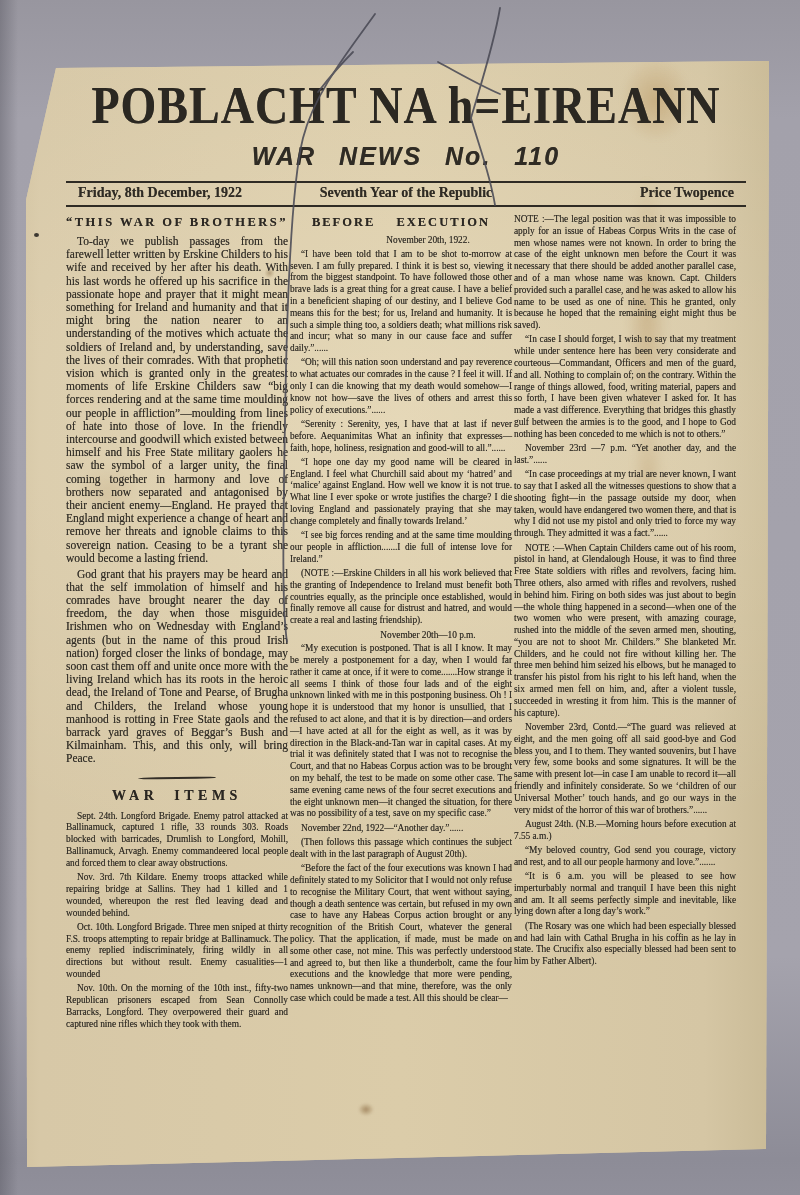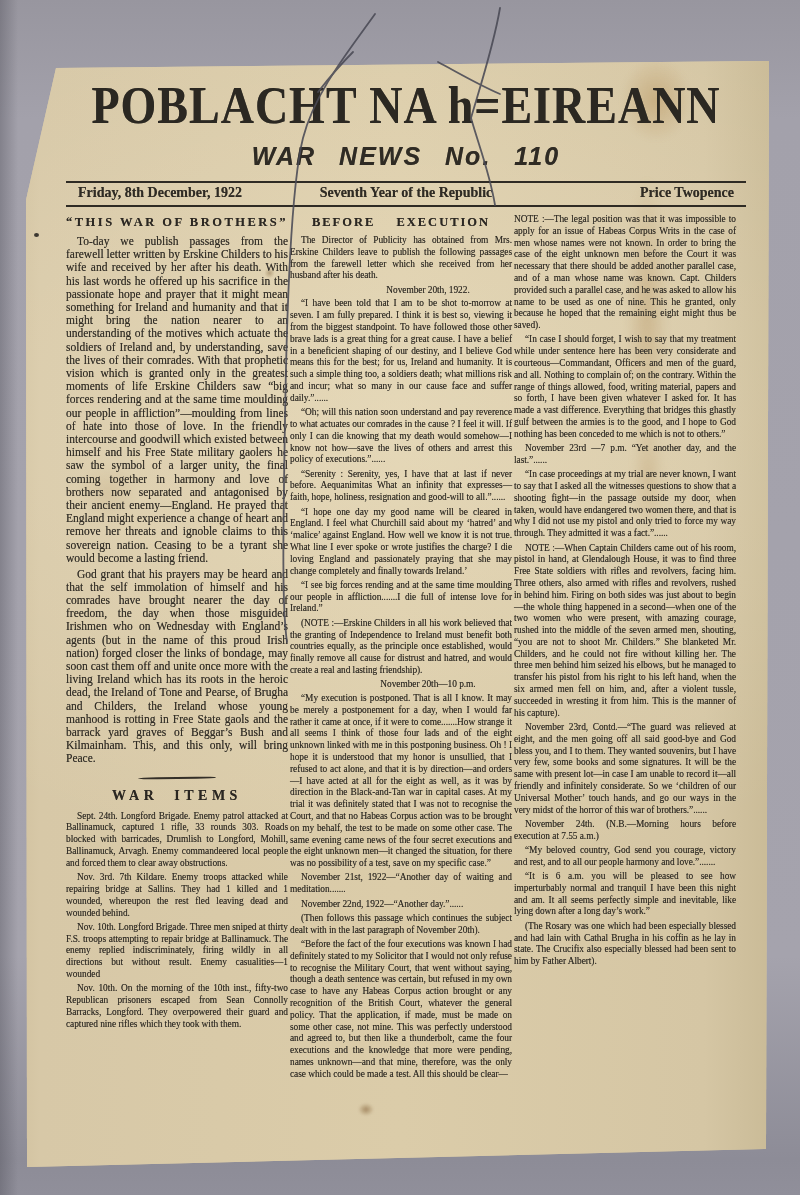--- a/index.html
+++ b/index.html
@@ -93,50 +93,48 @@
     <div class="columns">
 
       <section class="col col1">
         <h2 class="colhead">“THIS WAR OF BROTHERS”</h2>
         <p class="lead indent">To-day we publish passages from the farewell letter written by Erskine Childers to his wife and received by her after his death.  With his last words he offered up his sacrifice in the passionate hope and prayer that it might mean something for Ireland and humanity and that it might bring the nation nearer to an understanding of the motives which actuate the soldiers of Ireland and, by understanding, save the lives of their comrades.  With that prophetic vision which is granted only in the greatest moments of life Erskine Childers saw “big forces rendering and at the same time moulding our people in affliction”—moulding from lines of hate into those of love.  In the friendly intercourse and goodwill which existed between himself and his Free State military gaolers he saw the symbol of a larger unity, the final coming together in harmony and love of brothers now separated and antagonised by their ancient enemy—England.  He prayed that England might experience a change of heart and remove her threats and ignoble claims to this sovereign nation.  Ceasing to be a tyrant she would become a lasting friend.</p>
         <p class="lead indent">God grant that his prayers may be heard and that the self immolation of himself and his comrades have brought nearer the day of freedom, the day when those misguided Irishmen who on Wednesday with England’s agents (but in the name of this proud Irish nation) forged closer the links of bondage, may soon cast them off and unite once more with the living Ireland which has its roots in the heroic dead, the Ireland of Tone and Pearse, of Brugha and Childers, the Ireland whose young manhood is rotting in Free State gaols and the barrack yard graves of Beggar’s Bush and Kilmainham.  This, and this only, will bring Peace.</p>
         <div class="divider"></div>
         <h3 class="warhead">WAR ITEMS</h3>
         <p class="small indent">Sept. 24th.  Longford Brigade.  Enemy patrol attacked at Ballinamuck, captured 1 rifle, 33 rounds 303.  Roads blocked with barricades, Drumlish to Longford, Mohill, Ballinamuck, Arvagh.  Enemy commandeered local people and forced them to clear away obstructions.</p>
         <p class="small indent">Nov. 3rd.  7th Kildare.  Enemy troops attacked while repairing bridge at Sallins.  They had 1 killed and 1 wounded, whereupon the rest fled leaving dead and wounded behind.</p>
-        <p class="small indent">Nov. 10th.  Longford Brigade.  Three men sniped at thirty F.S. troops attempting to repair bridge at Ballinamuck.  The enemy replied indiscriminately, firing wildly in all directions but without result.  Enemy casualities—1 wounded</p>
+        <p class="small indent">Oct. 10th.  Longford Brigade.  Three men sniped at thirty F.S. troops attempting to repair bridge at Ballinamuck.  The enemy replied indiscriminately, firing wildly in all directions but without result.  Enemy casualities—1 wounded</p>
         <p class="small indent">Nov. 10th.  On the morning of the 10th inst., fifty-two Republican prisoners escaped from Sean Connolly Barracks, Longford.  They overpowered their guard and captured nine rifles which they took with them.</p>
       </section>
 
       <section class="col col2">
         <h2 class="colhead">BEFORE EXECUTION</h2>
-        <p class="small indent">The Director of Publicity has obtained from Mrs. Erskine Childers leave to publish the following passages from the farewell letter which she received from her husband after his death.</p>
         <p class="small datep">November 20th, 1922.</p>
         <p class="small indent">“I have been told that I am to be shot to-morrow at seven.  I am fully prepared.  I think it is best so, viewing it from the biggest standpoint.  To have followed those other brave lads is a great thing for a great cause.  I have a belief in a beneficient shaping of our destiny, and I believe God means this for the best; for us, Ireland and humanity.  It is such a simple thing too, a soldiers death; what millions risk and incur; what so many in our cause face and suffer daily.”......</p>
         <p class="small indent">“Oh; will this nation soon understand and pay reverence to what actuates our comrades in the cause ?  I feel it will.  If only I can die knowing that my death would somehow—I know not how—save the lives of others and arrest this policy of executions.”......</p>
         <p class="small indent">“Serenity : Serenity, yes, I have that at last if never before.  Aequanimitas  What an infinity that expresses—faith, hope, holiness, resignation and good-will to all.”......</p>
         <p class="small indent">“I hope one day my good name will be cleared in England.  I feel what Churchill said about my ‘hatred’ and ‘malice’ against England.  How well we know it is not true.  What line I ever spoke or wrote justifies the charge?  I die loving England and passionately praying that she may change completely and finally towards Ireland.’</p>
         <p class="small indent">“I see big forces rending and at the same time moulding our people in affliction.......I die full of intense love for Ireland.”</p>
         <p class="small indent">(NOTE :—Erskine Childers in all his work believed that the granting of Independence to Ireland must benefit both countries equally, as the principle once established, would finally remove all cause for distrust and hatred, and would create a real and lasting friendship).</p>
         <p class="small datep">November 20th—10 p.m.</p>
         <p class="small indent">“My execution is postponed.  That is all I know.  It may be merely a postponement for a day, when I would far rather it came at once, if it were to come.......How strange it all seems  I think of those four lads and of the eight unknown linked with me in this postponing business.  Oh !  I hope it is understood that my honor is unsullied, that I refused to act alone, and that it is by direction—and orders—I have acted at all for the eight as well, as it was by direction in the Black-and-Tan war in capital cases.  At my trial it was definitely stated that I was not to recognise the Court, and that no Habeas Corpus action was to be brought on my behalf, the test to be made on some other case.  The same evening came news of the four secret executions and the eight unknown men—it changed the situation, for there was no possibility of a test, save on my specific case.”</p>
-        <p class="small indent">November 21st, 1922—“Another day of waiting and meditation.......</p>
         <p class="small indent">November 22nd, 1922—“Another day.”......</p>
-        <p class="small indent">(Then follows this passage which continues the subject dealt with in the last paragraph of November 20th).</p>
+        <p class="small indent">(Then follows this passage which continues the subject dealt with in the last paragraph of August 20th).</p>
         <p class="small indent">“Before the fact of the four executions was known I had definitely stated to my Solicitor that I would not only refuse to recognise the Military Court, that went without saying, though a death sentence was certain, but refused in my own case to have any Habeas Corpus action brought or any recognition of the British Court, whatever the general policy.  That the application, if made, must be made on some other case, not mine.  This was perfectly understood and agreed to, but then like a thunderbolt, came the four executions and the knowledge that more were pending, names unknown—and that mine, therefore, was the only case which could be made a test.  All this should be clear—</p>
       </section>
 
       <section class="col col3">
         <p class="small indent">NOTE :—The legal position was that it was impossible to apply for an issue of Habeas Corpus Writs in the case of men whose names were not known.  In order to bring the case of the eight unknown men before the Court it was necessary that there should be added another parallel case, and of a man whose name was known.  Capt. Childers provided such a parallel case, and he was asked to allow his name to be used as one of nine.  This he granted, only because he hoped that the remaining eight might thus be saved).</p>
         <p class="small indent">“In case I should forget, I wish to say that my treatment while under sentence here has been very considerate and courteous—Commandant, Officers and men of the guard, and all.  Nothing to complain of; on the contrary.  Within the range of things allowed, food, writing material, papers and so forth, I have been given whatever I asked for.  It has made a vast difference.  Everything that bridges this ghastly gulf between the armies is to the good, and I hope to God nothing has been conceded to me which is not to others.”</p>
         <p class="small indent">November 23rd —7 p.m.  “Yet another day, and the last.”......</p>
         <p class="small indent">“In case proceedings at my trial are never known, I want to say that I asked all the witnesses questions to show that a shooting fight—in the passage outside my door, when taken, would have endangered two women there, and that is why I did not use my pistol and only tried to force my way through.  They admitted it was a fact.”......</p>
         <p class="small indent">NOTE :—When Captain Childers came out of his room, pistol in hand, at Glendalough House, it was to find three Free State soldiers with rifles and revolvers, facing him.  Three others, also armed with rifles and revolvers, rushed in behind him.  Firing on both sides was just about to begin—the whole thing happened in a second—when one of the two women who were present, with amazing courage, rushed into the middle of the seven armed men, shouting, “you are not to shoot Mr. Childers.”  She blanketed Mr. Childers, and he could not fire without killing her.  The three men behind him seized his elbows, but he managed to transfer his pistol from his right to his left hand, when the six armed men fell on him, and, after a violent tussle, succeeded in wresting it from him.  This is the manner of his capture).</p>
         <p class="small indent">November 23rd, Contd.—“The guard was relieved at eight, and the men going off all said good-bye and God bless you, and I to them.  They wanted souvenirs, but I have very few, some books and some signatures.  It will be the same with present lot—in case I am unable to record it—all friendly and infinitely considerate.  So we ‘children of our Universal Mother’ touch hands, and go our ways in the very midst of the horror of this war of brothers.”......</p>
-        <p class="small indent">November 24th.  (N.B.—Morning hours before execution at 7.55 a.m.)</p>
+        <p class="small indent">August 24th.  (N.B.—Morning hours before execution at 7.55 a.m.)</p>
         <p class="small indent">“My beloved country, God send you courage, victory and rest, and to all our people harmony and love.”.......</p>
         <p class="small indent">“It is 6 a.m. you will be pleased to see how imperturbably normal and tranquil I have been this night and am.  It all seems perfectly simple and inevitable, like lying down after a long day’s work.”</p>
         <p class="small indent">(The Rosary was one which had been especially blessed and had lain with Cathal Brugha in his coffin as he lay in state.  The Crucifix also especially blessed had been sent to him by Father Albert).</p>
       </section>
 
     </div>
   </div>
 </div>
 
 <div class="margin-dot"></div>

